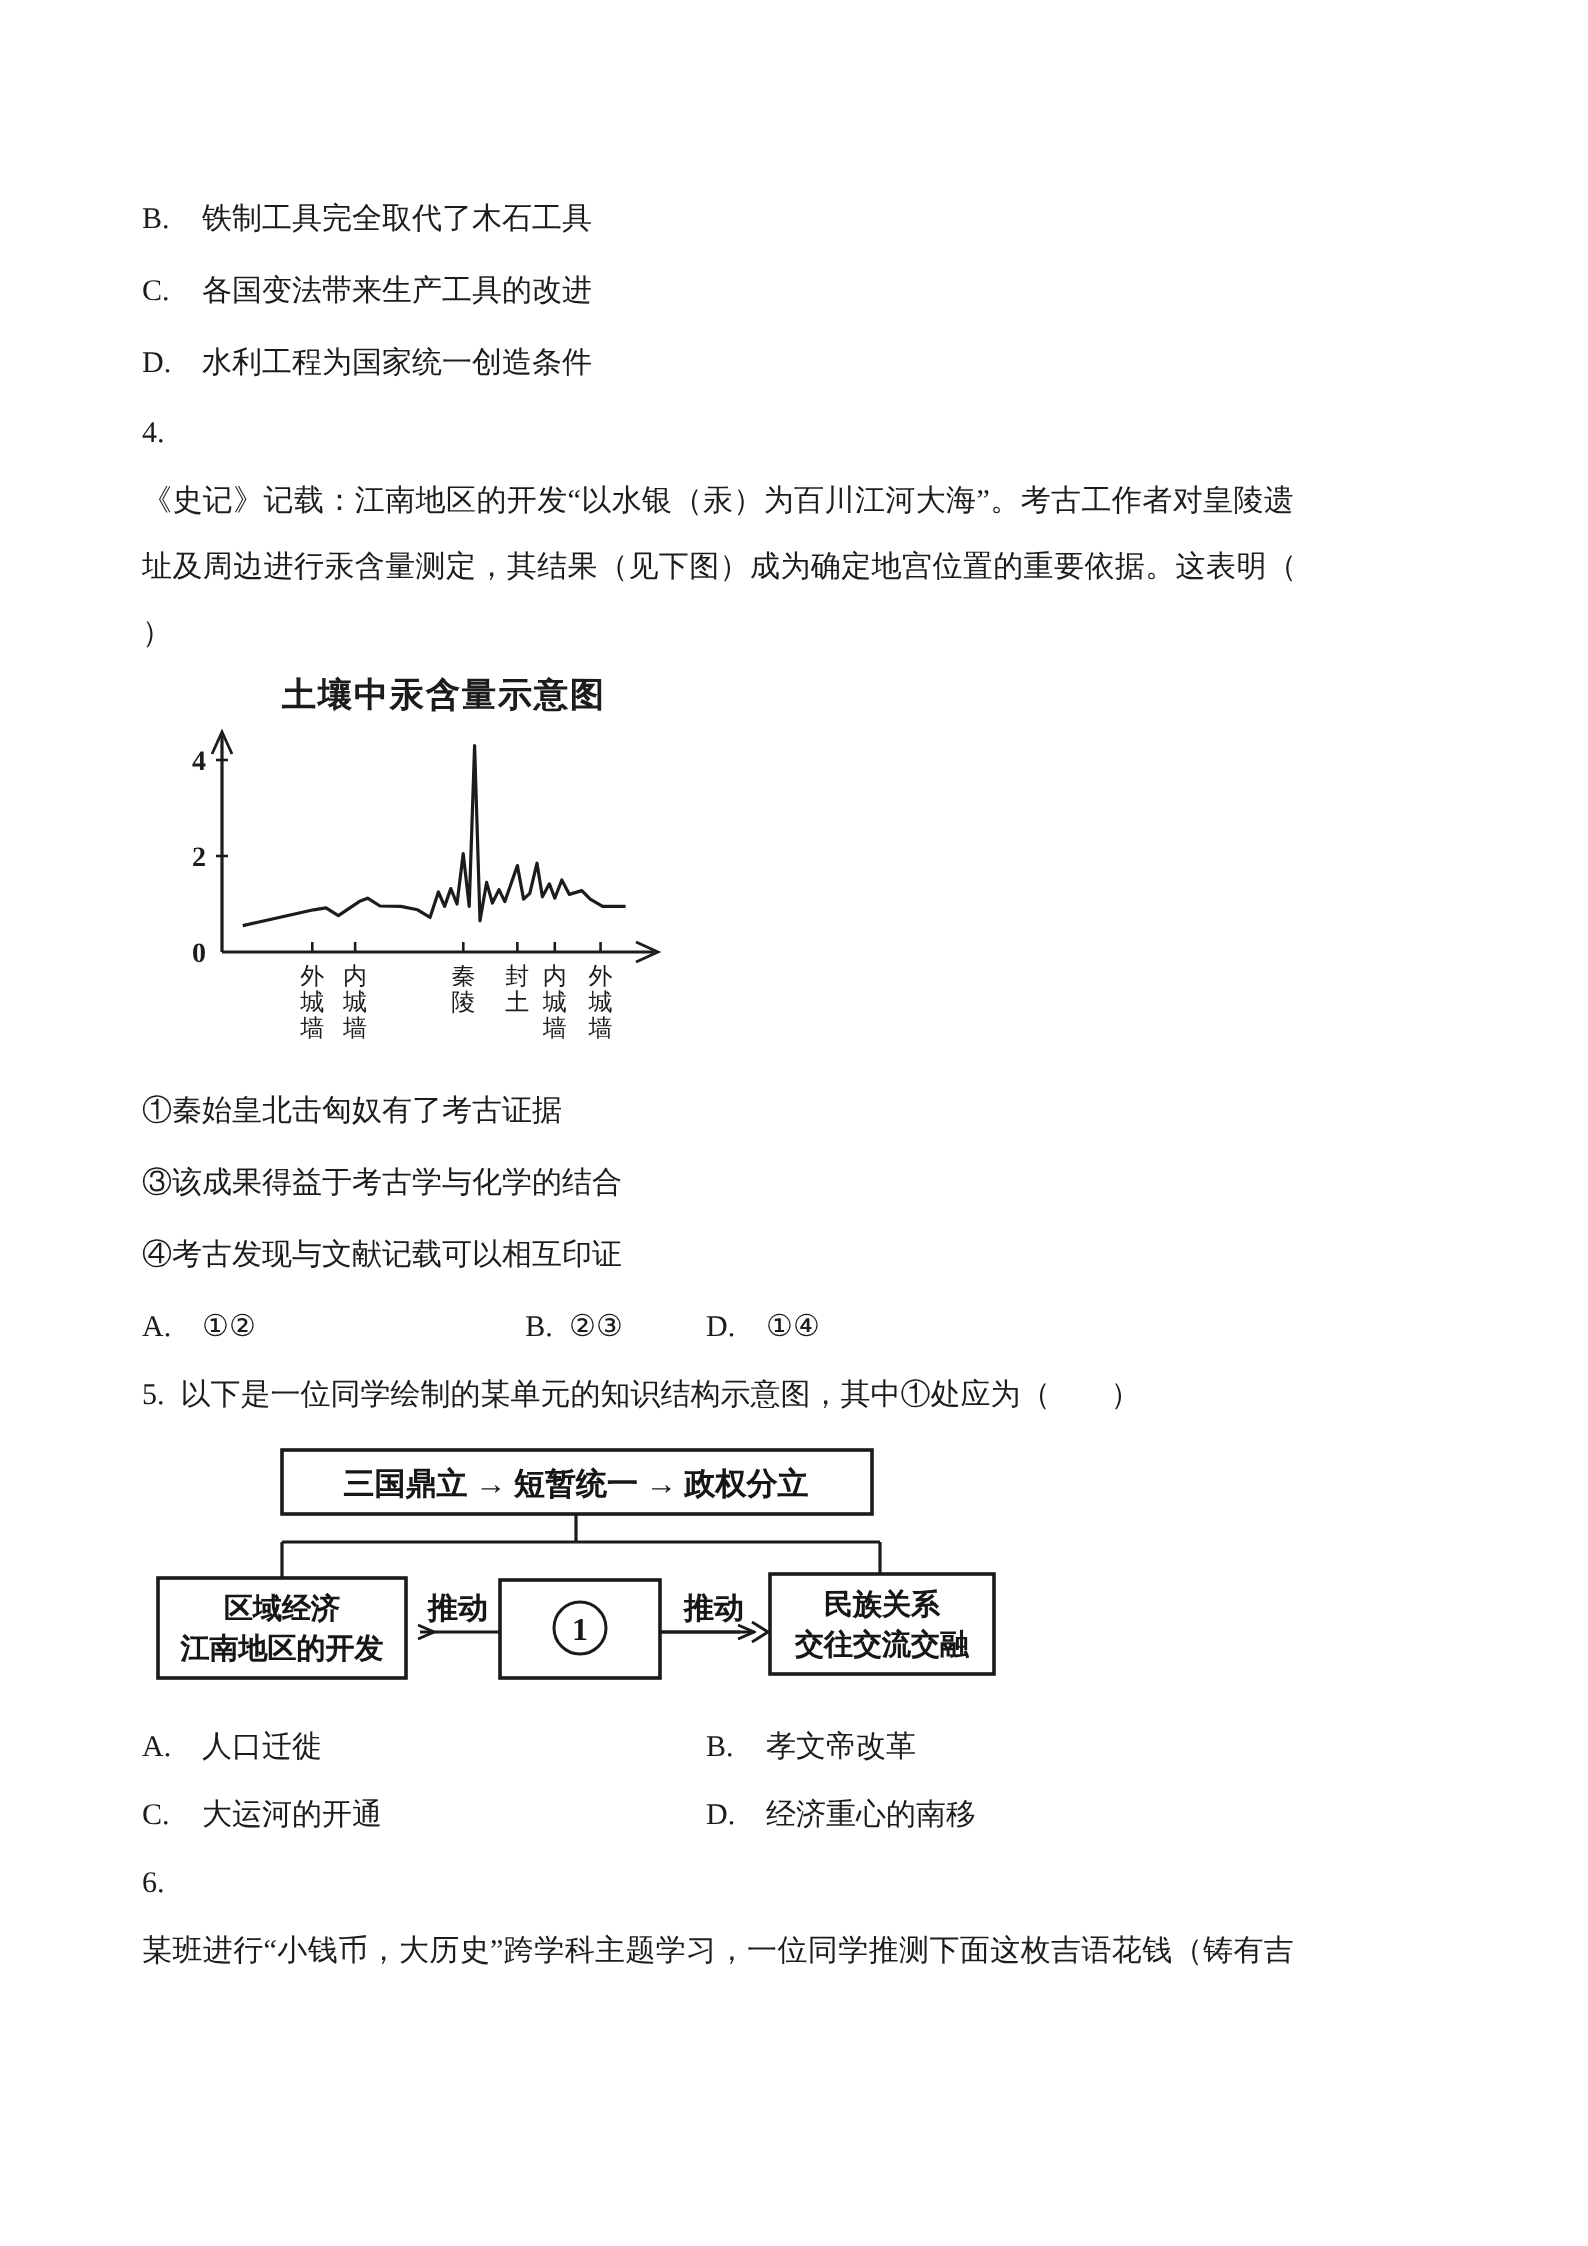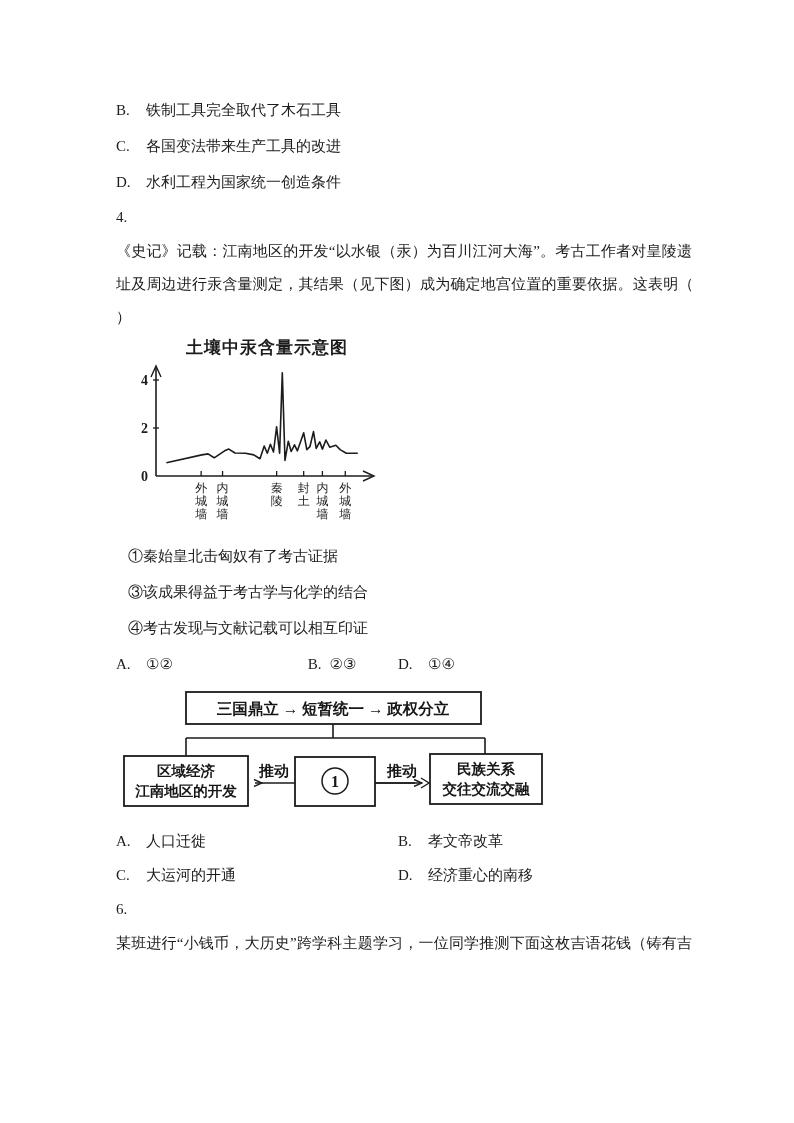--- a/index.html
+++ b/index.html
@@ -1,31 +1,31 @@
 <!DOCTYPE html>
 <html><head>
 <meta charset="utf-8">
 <style>
   html,body{margin:0;padding:0;background:#fff;}
   .page{
     position:relative;
     width:794px;height:1123px;
     box-sizing:border-box;
     background:#ffffff;
-    padding:92px 118px 0 116px;
+    padding:92px 118px 0 71px;
     font-family:"Liberation Serif","DejaVu Serif",serif;
     font-size:15px;
     color:#1c1c1c;
     overflow:hidden;
   }
   .opt-line{line-height:36px;white-space:nowrap;}
   .opt-label{display:inline-block;min-width:30px;}
   .num-line{line-height:35px;}
   .stem-line{line-height:33px;white-space:nowrap;letter-spacing:0.2px;}
-  .statement{line-height:36px;margin-left:12px;}
+  .statement{line-height:36px;}
   .q4-opts{display:flex;line-height:36px;}
   .q4-opts .c1{width:142px;}
   .q4-opts .c2{width:140px;text-align:center;}
   .q4-opts .c3{width:142px;}
   .q5-line{line-height:33px;white-space:nowrap;}
   .q5-num{margin-right:8px;}
   .q5-opts{display:grid;grid-template-columns:282px 1fr;line-height:34px;}
   
   .figure{margin:4px 0 10px 12px;width:262px;}
   .chart-title{text-align:center;font-weight:bold;font-size:17px;line-height:20px;padding-left:16px;letter-spacing:1px;}
@@ -92,20 +92,21 @@
   <div class="statement">①秦始皇北击匈奴有了考古证据</div>
   <div class="statement">③该成果得益于考古学与化学的结合</div>
   <div class="statement">④考古发现与文献记载可以相互印证</div>
 
   <div class="q4-opts">
     <div class="c1"><span class="opt-label">A.</span><span>①②</span></div>
     <div class="c2"><span class="opt-label">B.</span><span>②③</span></div>
     <div><span class="opt-label">D.</span><span>①④</span></div>
   </div>
 
+  <div class="q5-line"><span class="q5-num">5.</span><span>以下是一位同学绘制的某单元的知识结构示意图，其中①处应为（　　）</span></div>
 
   <div class="diagram-wrap">
     <svg class="diagram-svg" width="560" height="128" viewBox="0 0 560 128">
       <defs>
         <marker id="arrL" markerWidth="10" markerHeight="10" refX="8" refY="4" orient="auto" markerUnits="userSpaceOnUse">
           <path d="M9,0.5 L1,4 L9,7.5" fill="none" stroke="#1b1b1b" stroke-width="1.4"></path>
         </marker>
       </defs>
 
       <rect class="boxline" x="70" y="4" width="295" height="32"></rect>

